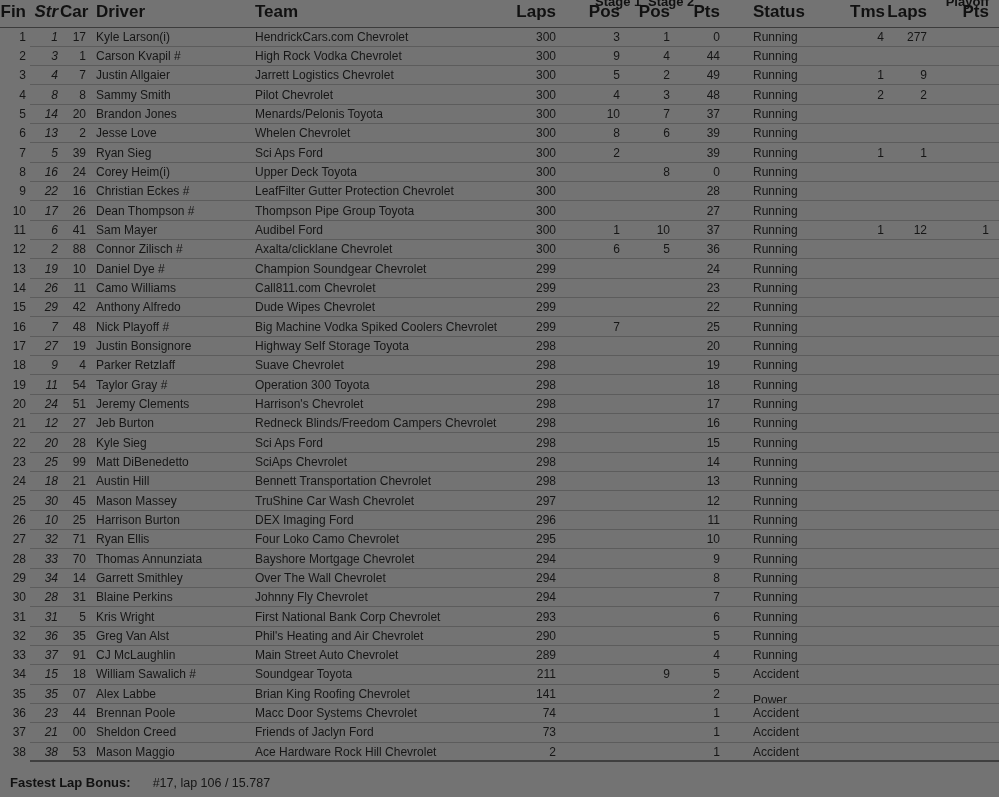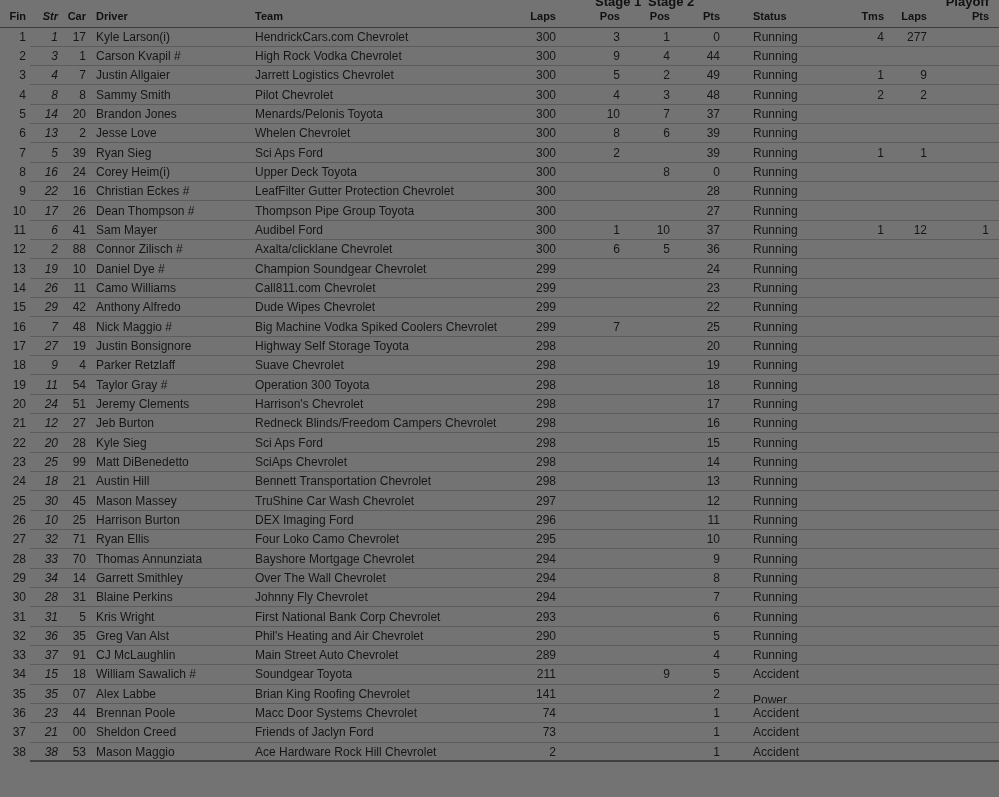--- a/index.html
+++ b/index.html
@@ -10,21 +10,21 @@
   }
   .group-label{position:absolute;top:-6px;font-weight:bold;font-size:13px;color:#111;white-space:nowrap;}
   .g-stage1{left:595px;}
   .g-stage2{left:648px;}
   .g-playoff{right:10px;}
   table.results{
     position:absolute;top:0;left:0;width:999px;
     border-collapse:collapse;table-layout:fixed;
   }
   thead th{
-    font-weight:bold;font-size:11px;color:#111;
+    font-weight:bold;font-size:17px;color:#111;
     vertical-align:bottom;padding:0 0 5px 0;height:27px;box-sizing:border-box;
     border-bottom:1px solid #3c3c3c;white-space:nowrap;
   }
   tbody td{
     font-size:12px;color:#161616;height:19.34px;padding:0;
     border-bottom:1px solid #5c5c5c;white-space:nowrap;overflow:hidden;
     box-sizing:border-box;
   }
   tbody td.col-fin{border-bottom:none;}
   tbody tr:last-child td{border-bottom:2px solid #3f3f3f;}
@@ -312,21 +312,21 @@
           <td class="col-pts"><span>22</span></td>
           <td class="col-status"><span>Running</span></td>
           <td class="col-tms"><span></span></td>
           <td class="col-led"><span></span></td>
           <td class="col-playoff"><span></span></td>
         </tr>
         <tr>
           <td class="col-fin"><span>16</span></td>
           <td class="col-str"><span>7</span></td>
           <td class="col-car"><span>48</span></td>
-          <td class="col-driver"><span>Nick Maggio #</span></td>
+          <td class="col-driver"><span>Nick Playoff #</span></td>
           <td class="col-team"><span>Big Machine Vodka Spiked Coolers Chevrolet</span></td>
           <td class="col-laps"><span>299</span></td>
           <td class="col-s1"><span>7</span></td>
           <td class="col-s2"><span></span></td>
           <td class="col-pts"><span>25</span></td>
           <td class="col-status"><span>Running</span></td>
           <td class="col-tms"><span></span></td>
           <td class="col-led"><span></span></td>
           <td class="col-playoff"><span></span></td>
         </tr>
@@ -656,14 +656,17 @@
           <td class="col-s2"><span></span></td>
           <td class="col-pts"><span>1</span></td>
           <td class="col-status"><span>Accident</span></td>
           <td class="col-tms"><span></span></td>
           <td class="col-led"><span></span></td>
           <td class="col-playoff"><span></span></td>
         </tr>
       </tbody>
   </table>
 
+  <div class="footer">
+    <span class="lbl">Fastest Lap Bonus:</span><span class="val">#17, lap 106  /  15.787</span>
+  </div>
 
 </div>
 
 </body></html>

